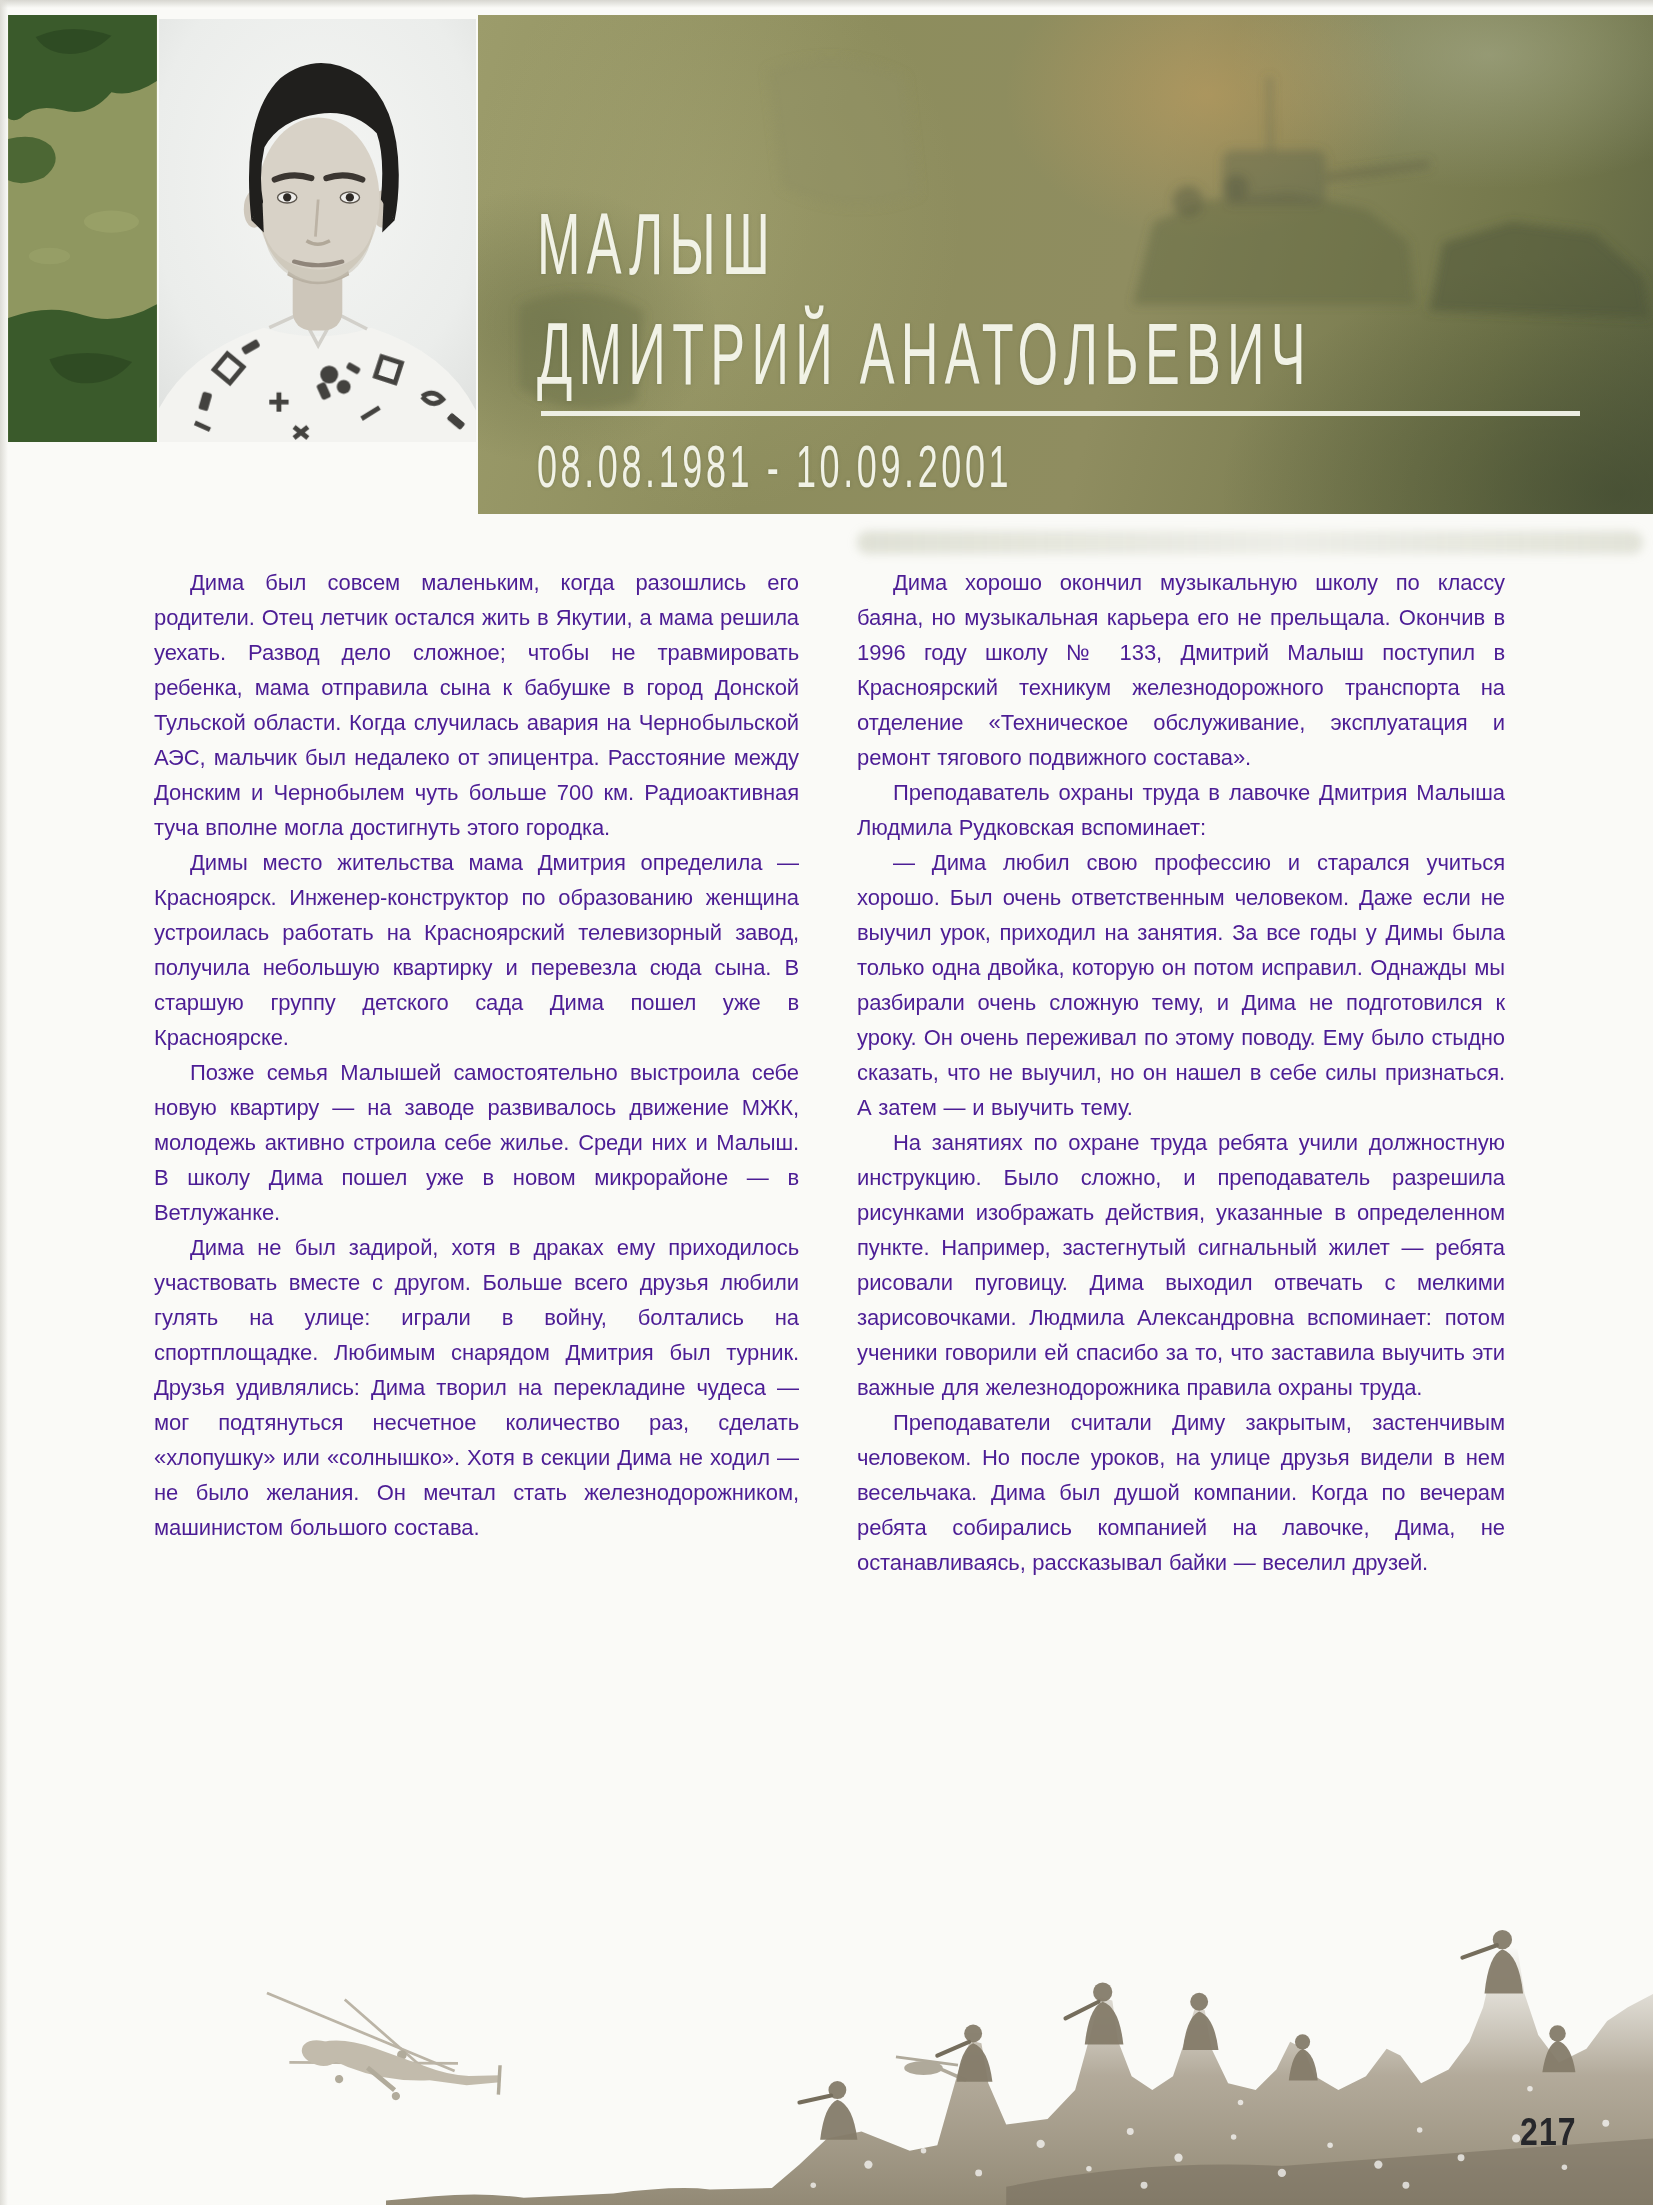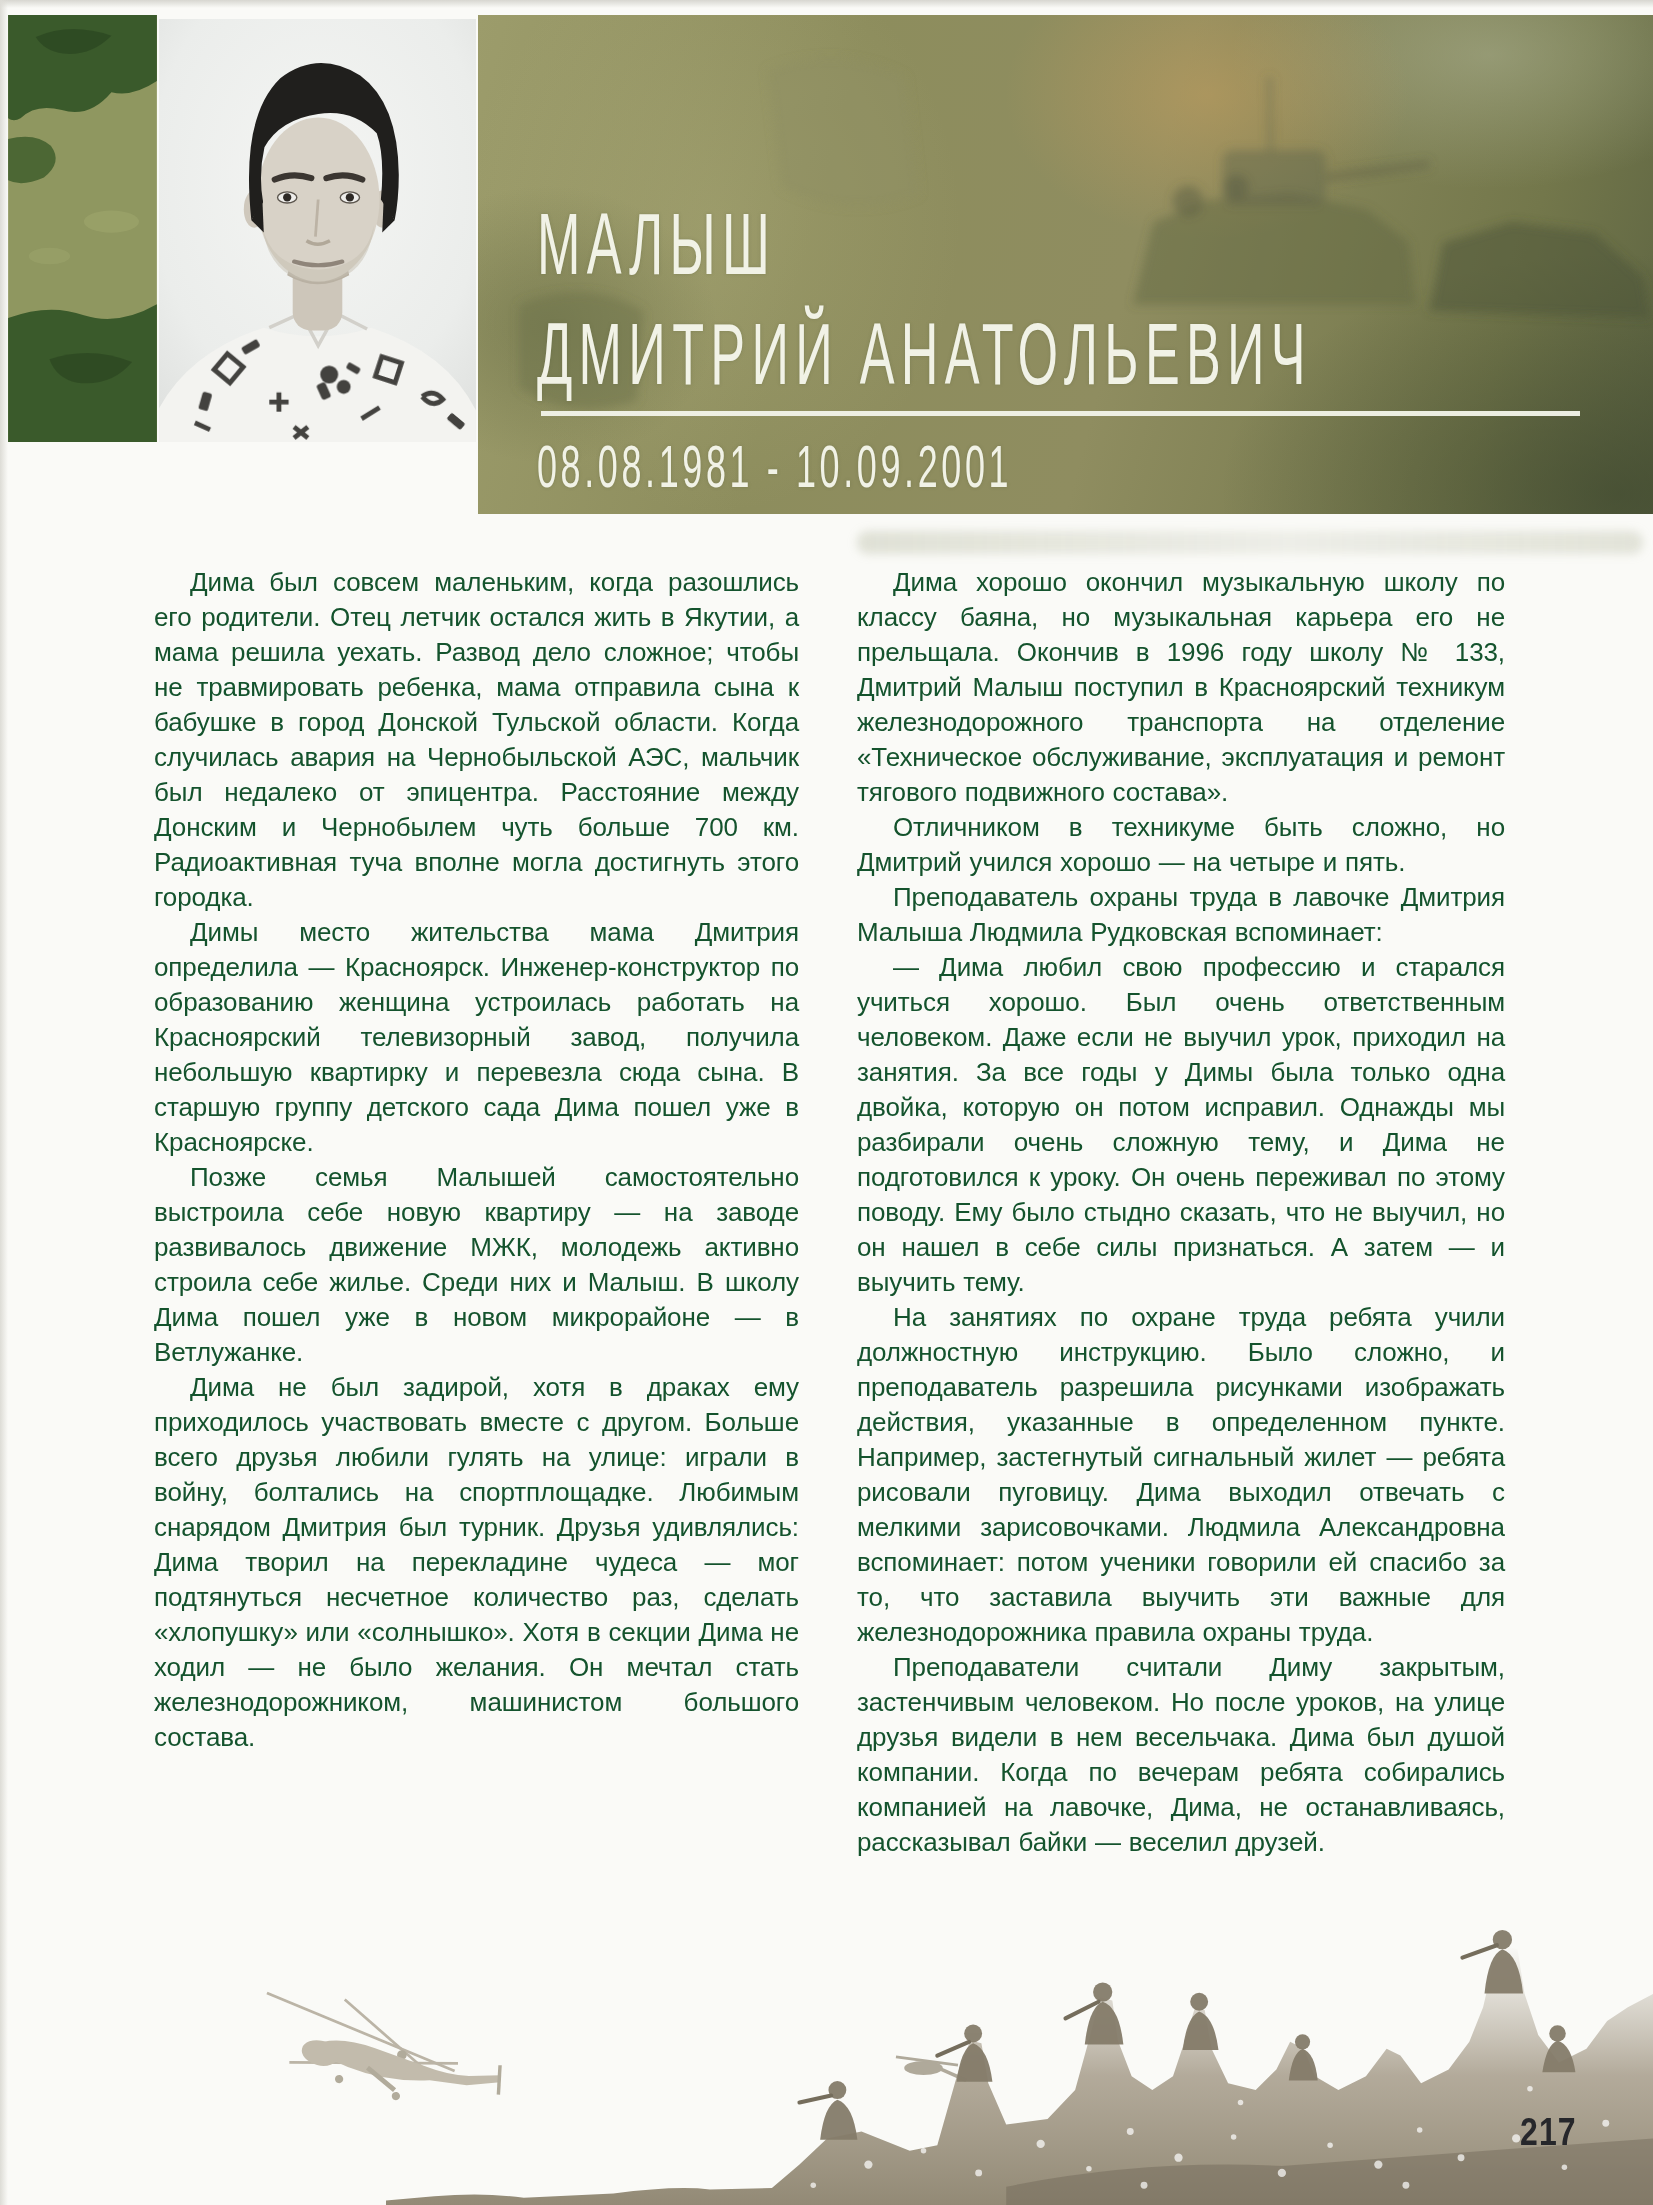--- a/index.html
+++ b/index.html
@@ -39,22 +39,22 @@
     background:#f3f4ea;opacity:.95;}
   .t-dates{top:419px;font-size:60px;line-height:66px;}
   .t-dates .cond{letter-spacing:.10em;font-weight:500;}
 
   
   .bleed-band{position:absolute;left:857px;top:531px;width:786px;height:23.4px;
     background:linear-gradient(90deg,rgba(148,153,118,.26),rgba(148,153,118,.12) 55%,rgba(148,153,118,.24));
     border-radius:11.7px;filter:blur(4.8px);}
 
   
-  .col{position:absolute;top:565px;color:#14532d;
-    font-size:26px;line-height:35px;text-align:justify;
+  .col{position:absolute;top:565px;color:#4c1d95;
+    font-size:22px;line-height:35px;text-align:justify;
     letter-spacing:-0.1px;word-spacing:0.7px;hyphens:auto;}
   .col-left{left:154px;width:645px;}
   .col-right{left:857px;width:648px;}
   .col p{margin:0;text-indent:36px;}
 
   
   .heli{position:absolute;left:227px;top:1985px;width:296px;height:145px;opacity:.9;}
   .soldiers{position:absolute;left:386px;top:1861px;width:1268px;height:345px;}
   .page-number{position:absolute;left:1520px;top:2112px;z-index:5;
     color:#26272b;font-size:39px;font-weight:700;line-height:39px;}
@@ -175,21 +175,20 @@
   <div class="bleed-band"></div>
 
   <div class="col col-left">
       <p>Дима был совсем маленьким, когда разошлись его родители. Отец летчик остался жить в Якутии, а мама решила уехать. Развод дело сложное; чтобы не травмировать ребенка, мама отправила сына к бабушке в город Донской Тульской области. Когда случилась авария на Чернобыльской АЭС, мальчик был недалеко от эпицентра. Расстояние между Донским и Чернобылем чуть больше 700 км. Радиоактивная туча вполне могла достигнуть этого городка.</p>
       <p>Димы место жительства мама Дмитрия определила — Красноярск. Инженер-конструктор по образованию женщина устроилась работать на Красноярский телевизорный завод, получила небольшую квартирку и перевезла сюда сына. В старшую группу детского сада Дима пошел уже в Красноярске.</p>
       <p>Позже семья Малышей самостоятельно выстроила себе новую квартиру — на заводе развивалось движение МЖК, молодежь активно строила себе жилье. Среди них и Малыш. В школу Дима пошел уже в новом микрорайоне — в Ветлужанке.</p>
       <p>Дима не был задирой, хотя в драках ему приходилось участвовать вместе с другом. Больше всего друзья любили гулять на улице: играли в войну, болтались на спортплощадке. Любимым снарядом Дмитрия был турник. Друзья удивлялись: Дима творил на перекладине чудеса — мог подтянуться несчетное количество раз, сделать «хлопушку» или «солнышко». Хотя в секции Дима не ходил — не было желания. Он мечтал стать железнодорожником, машинистом большого состава.</p>
     </div>
   <div class="col col-right">
       <p>Дима хорошо окончил музыкальную школу по классу баяна, но музыкальная карьера его не прельщала. Окончив в 1996 году школу № 133, Дмитрий Малыш поступил в Красноярский техникум железнодорожного транспорта на отделение «Техническое обслуживание, эксплуатация и ремонт тягового подвижного состава».</p>
-      <p>Отличником в техникуме быть сложно, но Дмитрий учился хорошо — на четыре и пять.</p>
       <p>Преподаватель охраны труда в лавочке Дмитрия Малыша Людмила Рудковская вспоминает:</p>
       <p>— Дима любил свою профессию и старался учиться хорошо. Был очень ответственным человеком. Даже если не выучил урок, приходил на занятия. За все годы у Димы была только одна двойка, которую он потом исправил. Однажды мы разбирали очень сложную тему, и Дима не подготовился к уроку. Он очень переживал по этому поводу. Ему было стыдно сказать, что не выучил, но он нашел в себе силы признаться. А затем — и выучить тему.</p>
       <p>На занятиях по охране труда ребята учили должностную инструкцию. Было сложно, и преподаватель разрешила рисунками изображать действия, указанные в определенном пункте. Например, застегнутый сигнальный жилет — ребята рисовали пуговицу. Дима выходил отвечать с мелкими зарисовочками. Людмила Александровна вспоминает: потом ученики говорили ей спасибо за то, что заставила выучить эти важные для железнодорожника правила охраны труда.</p>
       <p>Преподаватели считали Диму закрытым, застенчивым человеком. Но после уроков, на улице друзья видели в нем весельчака. Дима был душой компании. Когда по вечерам ребята собирались компанией на лавочке, Дима, не останавливаясь, рассказывал байки — веселил друзей.</p>
     </div>
 
   <div class="heli">
     <svg width="296" height="145" viewBox="0 0 430 210">
       <g transform="rotate(14 215 105)" opacity=".85">
         <path d="M40,52 L332,96" stroke="#a89f8d" stroke-width="4"></path>

